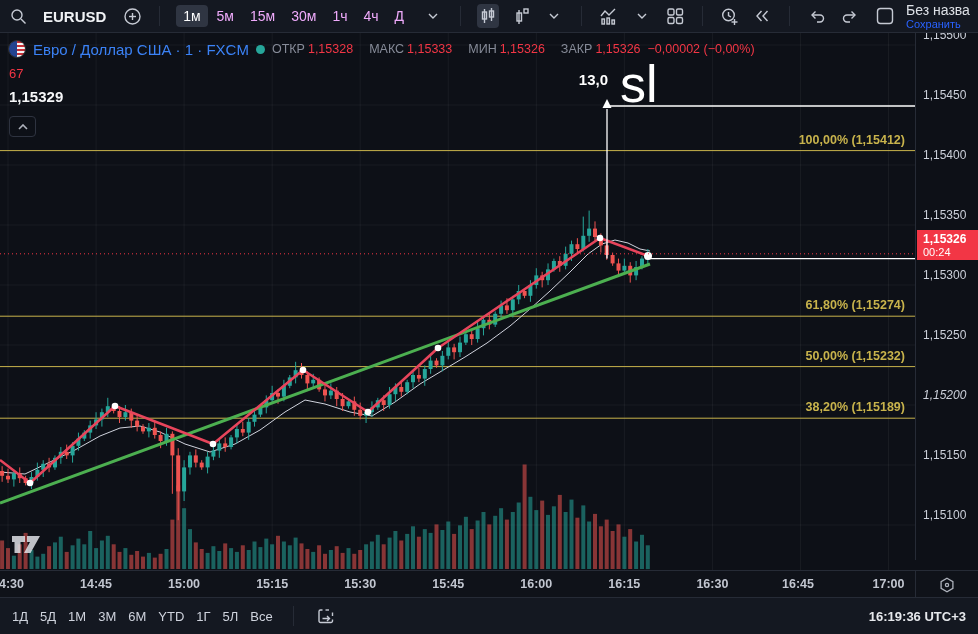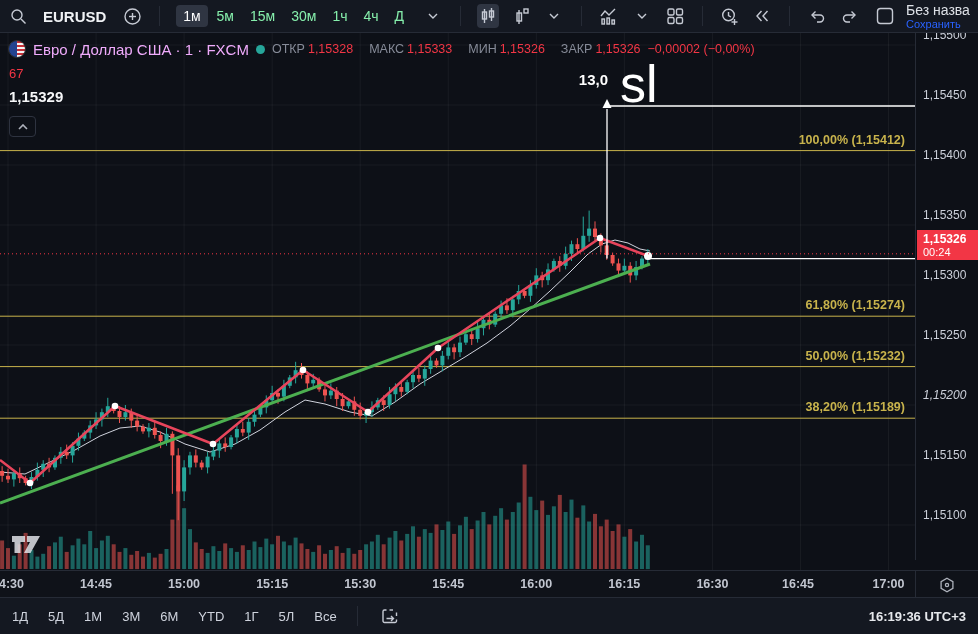--- a/index.html
+++ b/index.html
@@ -4,37 +4,37 @@
 <style>
   * { box-sizing: border-box; margin: 0; padding: 0; }
   html,body { width:978px; height:634px; background:#0d1017; overflow:hidden; }
   .app { position:relative; width:978px; height:634px; font-family:"Liberation Sans",sans-serif; color:#d1d4dc; }
 
   
   .topbar { position:absolute; top:0; left:0; width:978px; height:33px; z-index:10;
             background:#141821; border-bottom:1px solid #262b36;
             display:flex; align-items:center; padding:0 8px; gap:11px; }
   .tb-btn { display:flex; align-items:center; justify-content:center; gap:3px;
-            padding:3px 7px; border-radius:4px; font-size:14px; color:#86efac; cursor:default; }
+            padding:3px 7px; border-radius:4px; font-size:14px; color:#f0abfc; cursor:default; }
   .tb-btn.active { background:#2f3542; color:#fff; }
   .tb-icon { display:flex; align-items:center; justify-content:center; width:26px; height:24px; border-radius:4px; }
   .tb-icon.active { background:#2f3542; }
   .tb-icon svg { stroke:#c6cad4; fill:none; stroke-width:1.4; }
   .sep { width:1px; height:20px; background:#262b36; margin:0 5px; }
   .symbol-name { font-size:15px; font-weight:700; color:#f0f2f5; margin:0 4px 0 2px; }
   .chev { width:14px; }
   .tb-right { margin-left:auto; display:flex; align-items:center; gap:8px; }
   .layout-title { width:64px; overflow:hidden; }
   .layout-title .t { font-size:14px; color:#dde0e6; white-space:nowrap; }
   .layout-title .s { font-size:11px; color:#2962ff; white-space:nowrap; }
 
   
   .chart-svg { position:absolute; top:0; left:0; z-index:1; }
   .legend { position:absolute; left:8px; top:40px; z-index:5; display:flex; align-items:center; gap:7px; white-space:nowrap; }
-  .legend .pair { font-size:15px; color:#f0abfc;text-align:center; }
+  .legend .pair { font-size:15px; color:#3b82f6;text-align:center; }
   .flag { width:18px; height:18px; border-radius:50%; overflow:hidden; position:relative; flex:0 0 18px; border:1px solid #333; }
   .flag .eu { position:absolute; left:0; top:0; width:50%; height:100%; background:#24438f; }
   .flag .us { position:absolute; right:0; top:0; width:50%; height:100%;
               background:repeating-linear-gradient(180deg,#c53038 0 2px,#f5f5f5 2px 4px); }
   .mkt-dot { width:9px; height:9px; border-radius:50%; background:#26a69a; flex:0 0 9px; }
   .ohlc { display:flex; gap:16px; font-size:12.5px; }
   .ohlc .it { display:flex; gap:3px; }
   .ohlc .lbl { color:#868b98; }
   .ohlc .val, .chg { color:#f23645; }
   .chg { font-size:12.5px; }
@@ -640,21 +640,21 @@
       <div class="t-tick" style="left: 360.2px;">15:30</div>
       <div class="t-tick" style="left: 448.25px;">15:45</div>
       <div class="t-tick" style="left: 536.3px;">16:00</div>
       <div class="t-tick" style="left: 624.35px;">16:15</div>
       <div class="t-tick" style="left: 712.4px;">16:30</div>
       <div class="t-tick" style="left: 791px; margin-left: 7px;">16:45</div>
       <div class="t-tick" style="left: 888.5px;">17:00</div>
     </div>
 
   <div class="bottombar">
-    <span id="ranges" style="display:flex;gap:20px;align-items:flex-end;">
+    <span id="ranges" style="display:flex;gap:12px;align-items:flex-end;">
         <span class="range-btn">1Д</span>
         <span class="range-btn">5Д</span>
         <span class="range-btn">1М</span>
         <span class="range-btn">3М</span>
         <span class="range-btn">6М</span>
         <span class="range-btn">YTD</span>
         <span class="range-btn">1Г</span>
         <span class="range-btn">5Л</span>
         <span class="range-btn">Все</span>
       </span>

